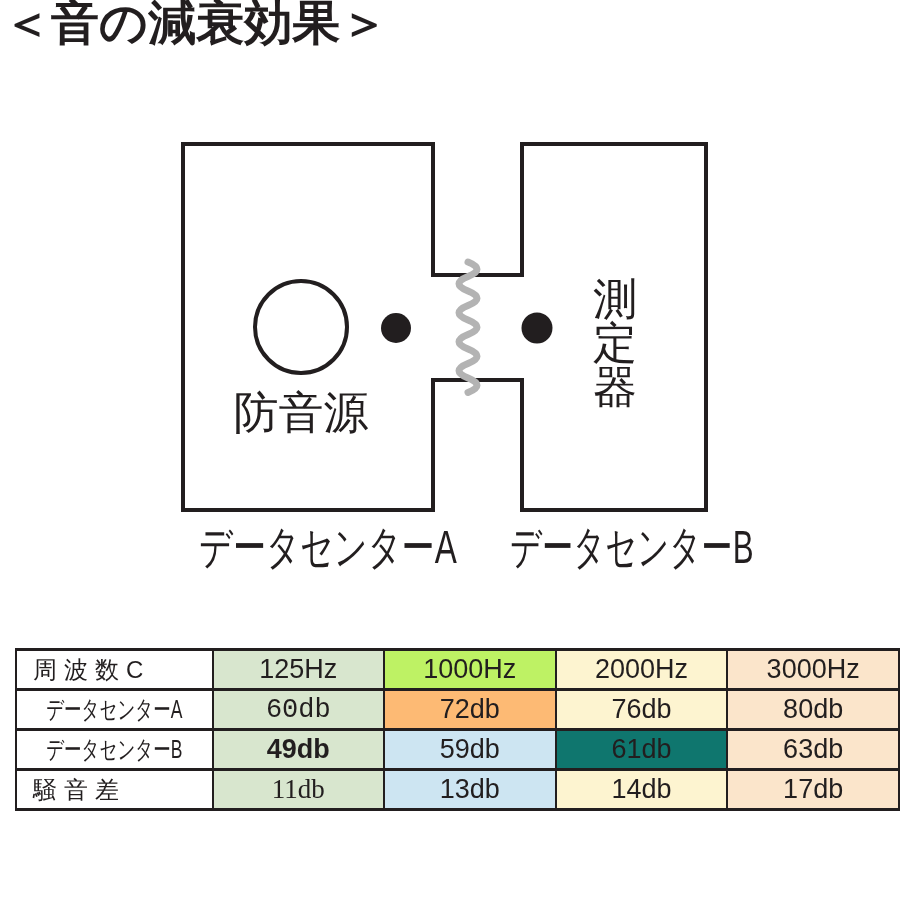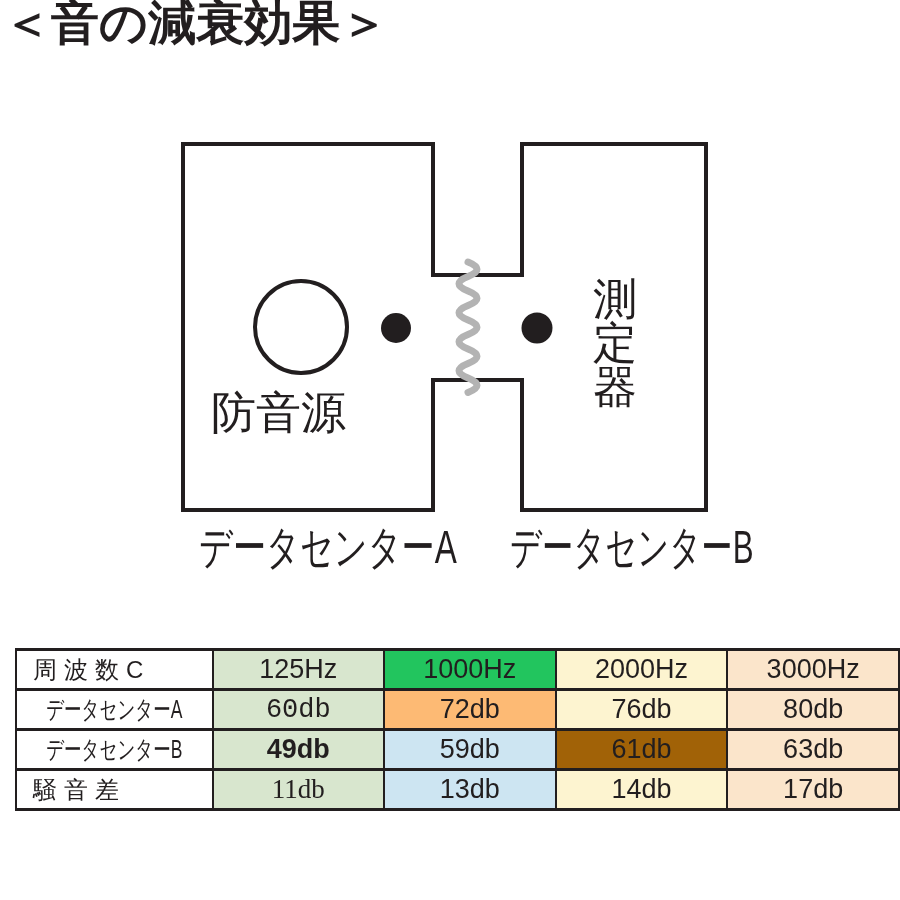--- a/index.html
+++ b/index.html
@@ -1,20 +1,20 @@
 <!DOCTYPE html>
 <html><head>
 <meta charset="utf-8">
 <style>
   html,body{margin:0;padding:0;}
   body{width:900px;height:900px;background:#ffffff;position:relative;overflow:hidden;
        font-family:"Liberation Sans","DejaVu Sans",sans-serif;color:#221e1f;}
   .abs{position:absolute;}
   #title{left:3px;top:-9px;font-size:48px;font-weight:700;}
-  #source-label{left:211px;top:383px;width:180px;font-size:45px;}
+  #source-label{left:211px;top:383px;width:180px;text-align:center;font-size:45px;}
   #meter-label{left:592px;top:277px;width:46px;font-size:44px;line-height:44px;text-align:center;}
   #label-a{left:157px;top:517px;width:300px;text-align:center;font-size:46px;
            transform:scaleX(0.72);transform-origin:50% 50%;white-space:nowrap;}
   #label-b{left:462px;top:517px;width:300px;text-align:center;font-size:46px;
            transform:scaleX(0.68);transform-origin:50% 50%;white-space:nowrap;}
   #table-wrap{left:15px;top:648px;}
   table{border-collapse:collapse;table-layout:fixed;}
   td{border:2px solid #221e1f;border-top-width:3px;border-bottom-width:3px;height:37px;
      text-align:center;font-size:27px;padding:0;vertical-align:middle;}
   td.rowhead .squeeze{display:inline-block;font-size:25px;transform:scaleX(0.70);transform-origin:50% 50%;white-space:nowrap;}
@@ -55,36 +55,36 @@
   </colgroup>
   <tbody>
   <tr>
     <td class="spread" style="background: rgb(255, 255, 255);">
             <div class="spread-inner">
               <span>周波数</span>
               <span>C</span>
             </div>
           </td>
     <td style="background: rgb(216, 230, 206);">125Hz</td>
-    <td style="background: #22c55e;">1000Hz</td>
+    <td style="background: #bef264;">1000Hz</td>
     <td style="background: rgb(253, 244, 208);">2000Hz</td>
     <td style="background: rgb(251, 229, 203);">3000Hz</td>
   </tr>
   <tr>
     <td class="rowhead" style="background: rgb(255, 255, 255);"><span class="squeeze">データセンターA</span></td>
     <td style="background: rgb(216, 230, 206); font-family: Liberation Mono, monospace;">60db</td>
     <td style="background: #fdba74;">72db</td>
     <td style="background: rgb(253, 244, 208);">76db</td>
     <td style="background: rgb(251, 229, 203);">80db</td>
   </tr>
   <tr>
     <td class="rowhead" style="background: rgb(255, 255, 255);"><span class="squeeze">データセンターB</span></td>
     <td style="background: rgb(216, 230, 206); font-weight: bold;">49db</td>
     <td style="background: rgb(205, 229, 242);">59db</td>
-    <td style="background: #a16207;">61db</td>
+    <td style="background: #0f766e;">61db</td>
     <td style="background: rgb(251, 229, 203);">63db</td>
   </tr>
   <tr>
     <td class="spread" style="background: rgb(255, 255, 255);">
             <div class="spread-inner">
               <span>騒</span>
               <span>音</span>
               <span>差</span>
             </div>
           </td>

